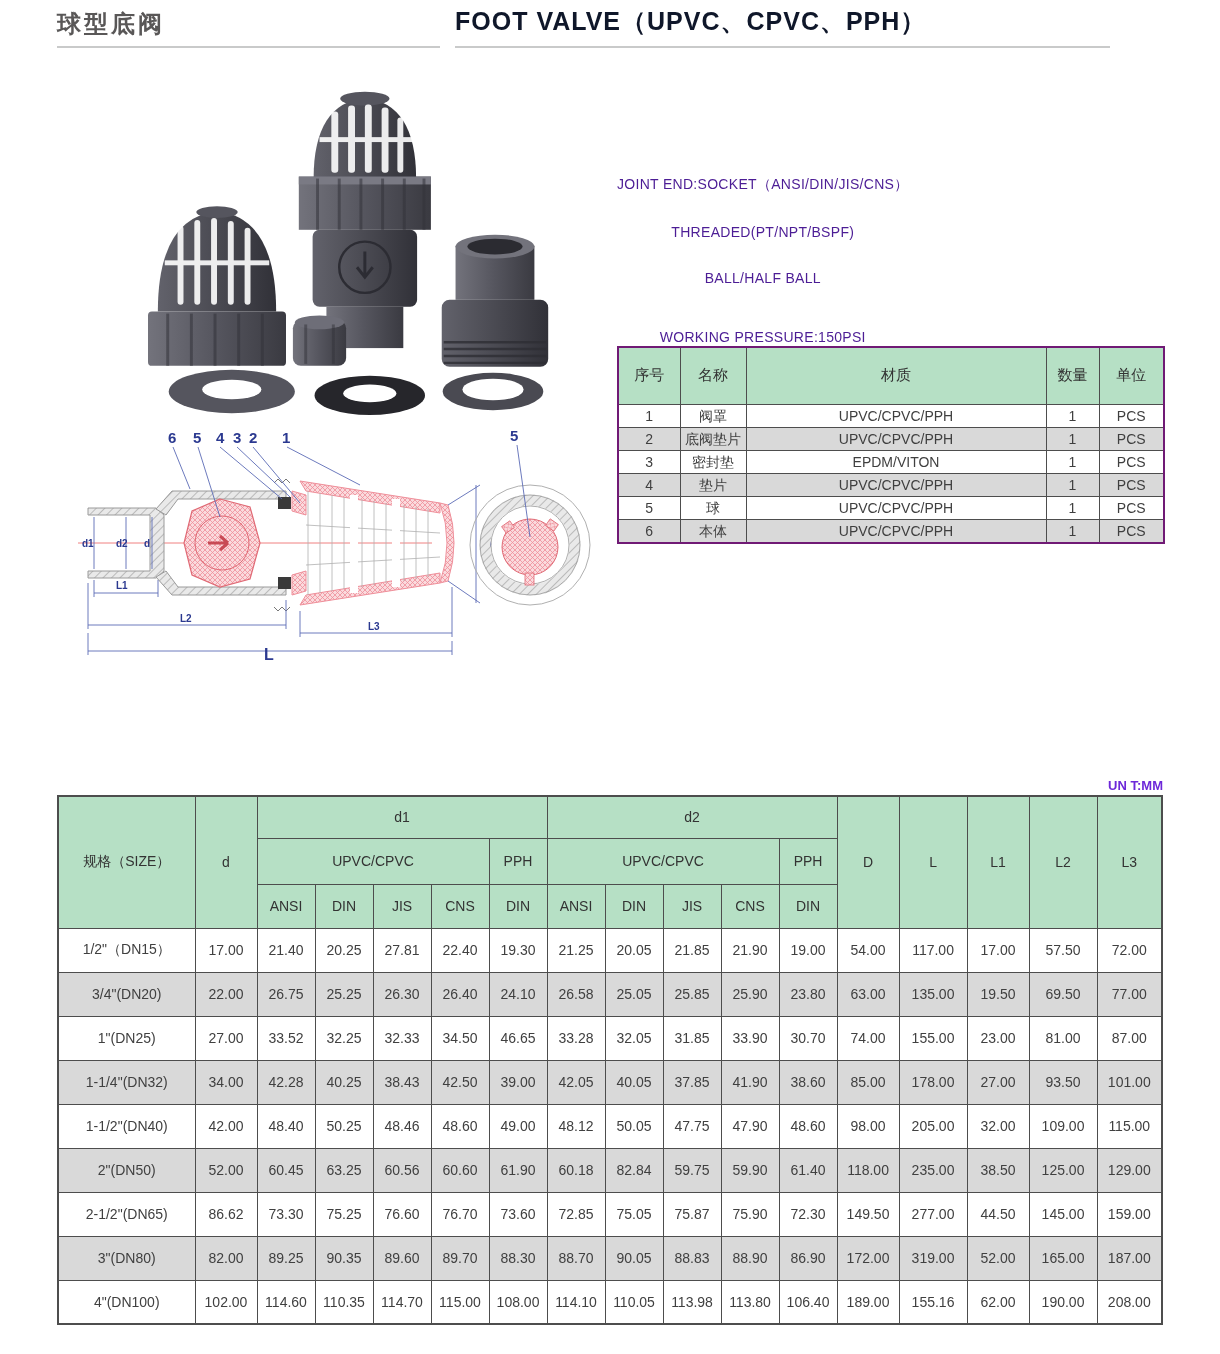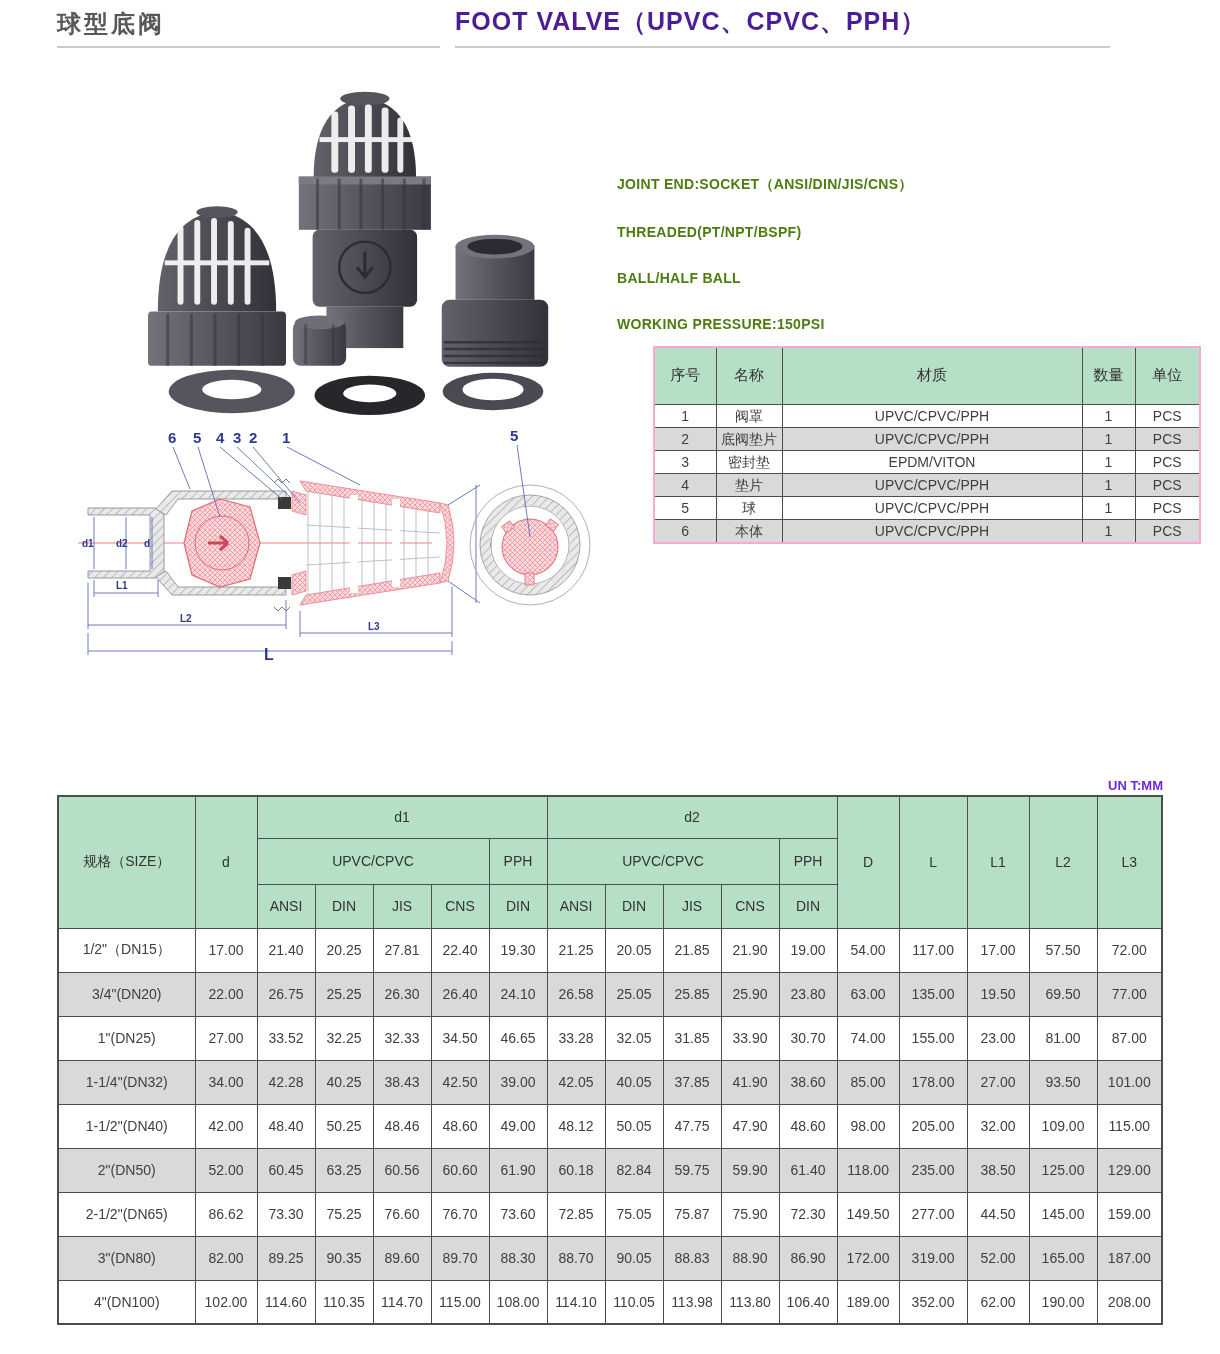--- a/index.html
+++ b/index.html
@@ -6,34 +6,34 @@
   html,body { background:#fff; }
   body { font-family:"Liberation Sans", sans-serif; }
   .page { position:relative; width:1220px; height:1354px; background:#fff; overflow:hidden; }
 
   .title-cn { position:absolute; left:57px; top:8px; font-size:24px; font-weight:bold;
               color:#595757; letter-spacing:3px; }
   .rule { position:absolute; top:46px; height:2px; background:#c9caca; }
   .rule-left  { left:57px;  width:383px; }
   .rule-right { left:455px; width:655px; }
   .title-en { position:absolute; left:455px; top:5px; font-size:25px; font-weight:bold;
-              color:#4c1d95; letter-spacing:1px; }
+              color:#0f172a; letter-spacing:1px; }
 
   .photo { position:absolute; left:95px; top:78px; width:520px; height:345px; }
 
   .specs { position:absolute; left:617px; top:176px; display:flex; flex-direction:column; gap:30px; }
-  .spec-line { font-size:14px; font-weight:bold; color:#4d7c0f; letter-spacing:.3px; }
-  .spec-line:last-child { margin-top:0; }
+  .spec-line { font-size:14px; font-weight:normal; color:#4c1d95; letter-spacing:.3px;text-align:center; }
+  .spec-line:last-child { margin-top:13px; }
 
   table { border-collapse:collapse; table-layout:fixed; }
   th, td { border:1px solid #4d4d4d; text-align:center; vertical-align:middle;
            color:#3f3f3f; overflow:hidden; white-space:nowrap; }
 
   .parts-table { position:absolute; left:617px; top:346px; width:546px; font-size:14px;
-                 border:2px solid #f9a8d4;margin-left:36px; }
+                 border:2px solid #701a75; }
   .parts-table th { background:#b6e0c5; height:57px; font-weight:normal; font-size:15px; color:#333; }
   .parts-table td { height:22px; line-height:22px; font-size:14px; }
   .parts-table tr.stripe td { background:#d9d9d9; }
 
   .drawing { position:absolute; left:60px; top:425px; width:540px; height:235px; }
 
   .unit-note { position:absolute; left:1020px; top:778px; width:143px; text-align:right;
                font-size:13px; font-weight:bold; color:#6d28d9; }
 
   .size-table { position:absolute; left:57px; top:795px; width:1106px; font-size:14px;
@@ -543,21 +543,21 @@
           <td>110.35</td>
           <td>114.70</td>
           <td>115.00</td>
           <td>108.00</td>
           <td>114.10</td>
           <td>110.05</td>
           <td>113.98</td>
           <td>113.80</td>
           <td>106.40</td>
           <td>189.00</td>
-          <td>352.00</td>
+          <td>155.16</td>
           <td>62.00</td>
           <td>190.00</td>
           <td>208.00</td>
         </tr>
       </tbody>
   </table>
 
 </div>
 
 </body></html>

